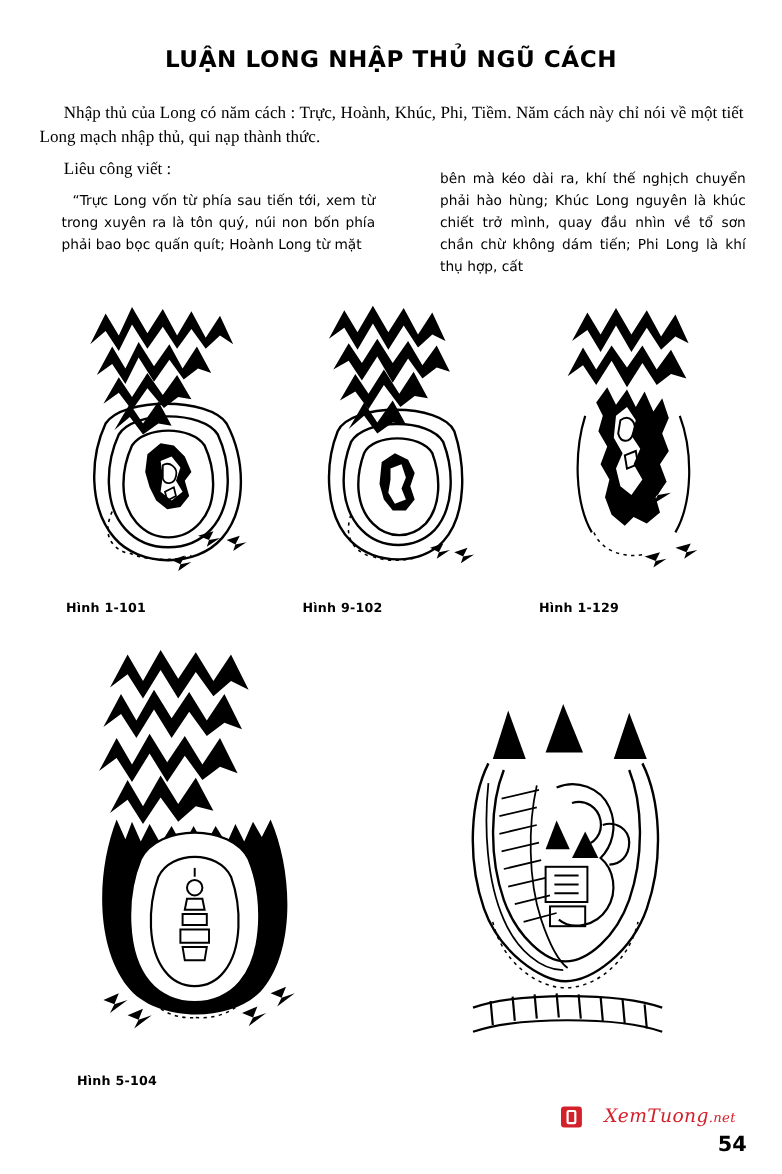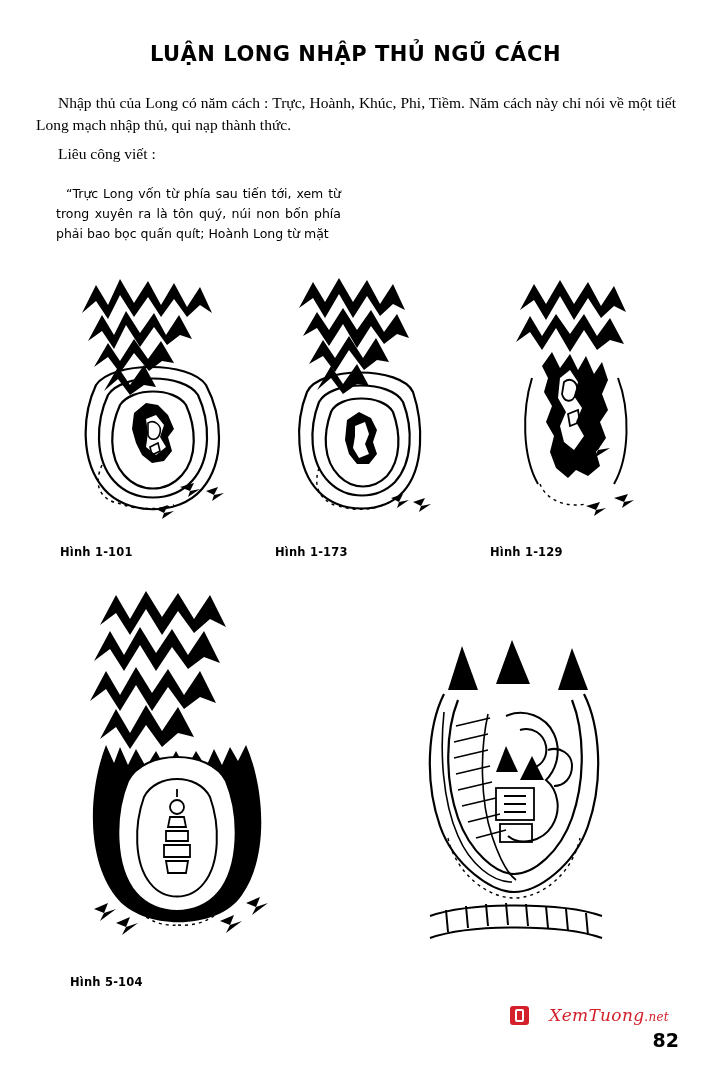--- a/index.html
+++ b/index.html
@@ -50,21 +50,20 @@
     text-indent: 22px;
   }
   .col-left {
     top: 172px;
     left: 56px;
     width: 285px;
     font-family: "DejaVu Sans", sans-serif;
     font-size: 12.5px;
     line-height: 1.6;
     text-indent: 10px;
-    margin-top: 12px;
   }
   .col-right {
     top: 152px;
     left: 400px;
     width: 278px;
     font-family: "DejaVu Sans", sans-serif;
     font-size: 12.5px;
     line-height: 1.6;
   }
   .figure-caption {
@@ -128,20 +127,21 @@
 </head>
 <body>
 
 <div class="page">
 
   <div class="page-title">LUẬN LONG NHẬP THỦ NGŨ CÁCH</div>
 
   <div class="para para-lead">Liêu công viết :</div>
   <div class="para para-intro">Nhập thủ của Long có năm cách : Trực, Hoành, Khúc, Phi, Tiềm. Năm cách này chỉ nói về một tiết Long mạch nhập thủ, qui nạp thành thức.</div>
   <div class="para col-left">“Trực Long vốn từ phía sau tiến tới, xem từ trong xuyên ra là tôn quý, núi non bốn phía phải bao bọc quấn quít; Hoành Long từ mặt</div>
+  <div class="para col-right">bên mà kéo dài ra, khí thế nghịch chuyển phải hào hùng; Khúc Long nguyên là khúc chiết trở mình, quay đầu nhìn về tổ sơn chần chừ không dám tiến; Phi Long là khí thụ hợp, cất</div>
 
   <div class="fig" style="left:60px; top:265px; width:190px; height:265px;">
     <svg width="190" height="265" viewBox="0 0 190 265">
       <g fill="#000">
 
         <path d="M22 48 L36 20 L48 40 L60 14 L74 38 L88 16 L101 40 L114 18 L127 42 L140 22 L152 48 L140 40 L127 52 L114 34 L101 52 L88 32 L74 52 L60 30 L48 54 L36 36 Z"></path>
         <path d="M28 76 L42 50 L54 70 L66 46 L80 68 L94 48 L106 70 L119 50 L132 74 L120 70 L107 80 L94 62 L80 82 L66 60 L54 84 L42 66 Z"></path>
         <path d="M34 102 L48 78 L60 96 L74 74 L88 94 L101 76 L114 98 L102 96 L89 106 L74 88 L60 108 L48 92 Z"></path>
         <path d="M44 126 L58 102 L70 120 L84 100 L96 122 L84 120 L70 130 L58 114 Z"></path>
       </g>
@@ -199,21 +199,21 @@
       <g fill="none" stroke="#000" stroke-width="1.4" stroke-dasharray="3 4">
         <path d="M44 198 C38 216 44 230 62 236"></path>
         <path d="M64 236 C80 242 104 240 118 230"></path>
       </g>
       <g fill="#000">
         <path d="M116 228 L128 224 L124 232 L134 230 L122 238 L124 232 Z"></path>
         <path d="M138 232 L150 228 L146 236 L156 234 L144 242 L146 236 Z"></path>
       </g>
     </svg>
   </div>
-  <div class="figure-caption" style="left:275px; top:545px; width:170px;">Hình 1-173</div>
+  <div class="figure-caption" style="left:275px; top:545px; width:170px;">Hình 9-102</div>
 
   <div class="fig" style="left:490px; top:270px; width:175px; height:260px;">
     <svg width="175" height="260" viewBox="0 0 175 260">
       <g fill="#000">
         <path d="M30 40 L44 14 L56 34 L70 10 L84 34 L98 12 L111 36 L124 16 L136 42 L124 36 L111 48 L98 28 L84 50 L70 26 L56 50 L44 30 Z"></path>
         <path d="M26 72 L40 46 L52 66 L66 44 L80 64 L94 44 L107 66 L120 48 L134 74 L120 70 L107 80 L94 60 L80 82 L66 58 L52 80 L40 62 Z"></path>
       </g>
 
       <g fill="#000">
         <path d="M52 96 L62 82 L70 98 L80 84 L88 100 L96 86 L104 104 L112 92 L118 110 L112 124 L118 140 L110 152 L116 168 L106 182 L110 196 L98 206 L86 200 L78 208 L66 198 L60 182 L64 166 L56 152 L62 136 L54 122 L58 108 Z"></path>
@@ -331,15 +331,15 @@
         <path d="M46 280 L48 302 M66 276 L68 298 M86 274 L88 296 M106 273 L108 295 M126 274 L128 296 M146 276 L148 298 M166 279 L168 301 M186 283 L188 305"></path>
       </g>
     </svg>
   </div>
 
   <div class="watermark">
     <span class="wm-badge"></span>
     <span class="wm-text"><span>XemTuong</span><span class="suffix">.net</span></span>
   </div>
 
-  <div class="page-number">82</div>
+  <div class="page-number">54</div>
 
 </div>
 
 </body></html>

